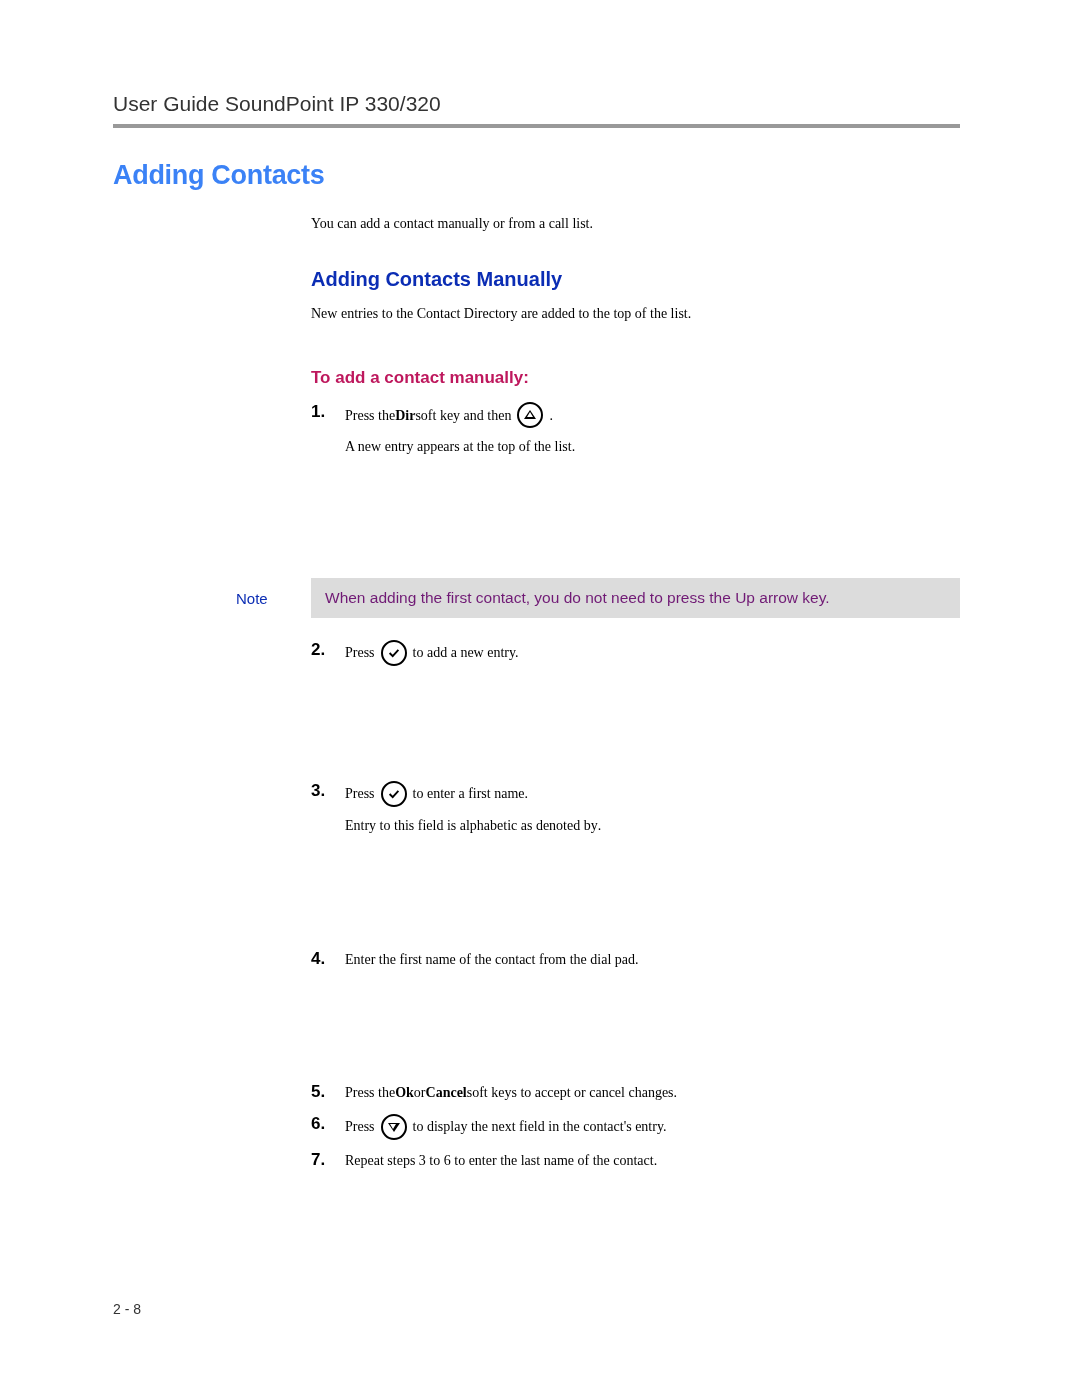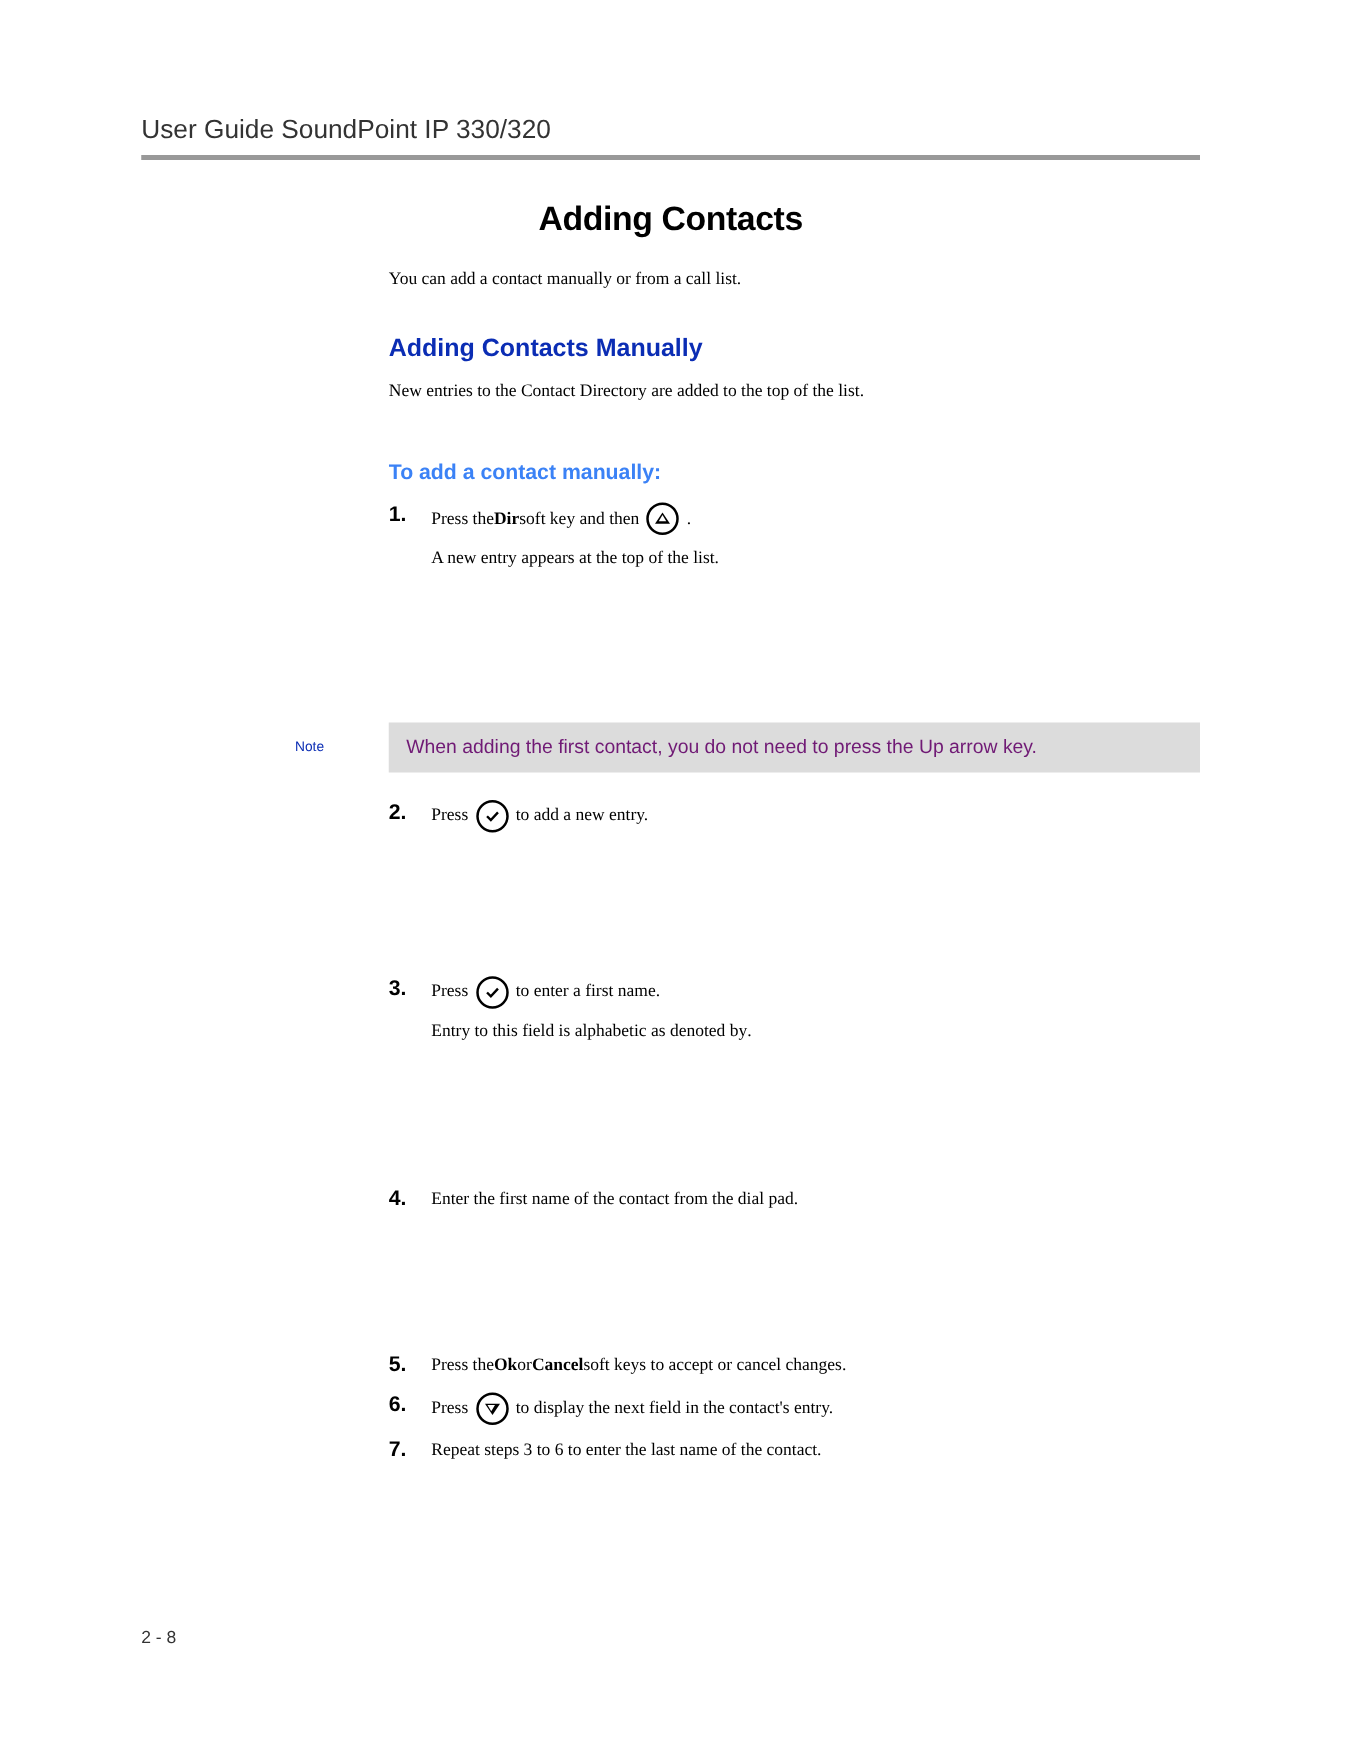--- a/index.html
+++ b/index.html
@@ -20,47 +20,46 @@
       color: #333;
       margin-bottom: 8px;
     }
     .header-rule {
       border: none;
       border-top: 4px solid #999;
       margin-bottom: 32px;
     }
     h1 {
       font-family: Arial, Helvetica, sans-serif;
-      color: #000000;
+      color: #3b82f6;
       font-weight: bold;
       font-size: 27px;
       letter-spacing: -0.3px;
       margin-bottom: 22px;
-      text-align: center;
     }
     .content {
       margin-left: 198px;
     }
     .body-text {
       font-size: 14px;
       line-height: 1.55;
       color: #000;
       font-family: 'Book Antiqua', Palatino, Georgia, serif;
     }
     .sub-heading-blue {
       font-family: Arial, Helvetica, sans-serif;
       color: #0b2db4;
       font-weight: bold;
       font-size: 20px;
       margin-top: 33px;
       margin-bottom: 12px;
     }
     .sub-heading-black {
       font-family: Arial, Helvetica, sans-serif;
-      color: #3b82f6;
+      color: #be185d;
       font-weight: bold;
       font-size: 17px;
       margin-top: 44px;
       margin-bottom: 14px;
     }
     .step {
       display: flex;
       margin-bottom: 10px;
     }
     .step-num {
@@ -140,21 +139,21 @@
     .note-row {
       display: flex;
       align-items: center;
       margin-top: 120px;
       margin-bottom: 22px;
       margin-left: -75px;
     }
     .note-label {
       font-family: Arial, Helvetica, sans-serif;
       color: #0b2db4;
-      font-size: 11px;
+      font-size: 15px;
       width: 75px;
     }
     .note-box {
       background: #dcdcdc;
       font-family: Arial, Helvetica, sans-serif;
       font-size: 15.5px;
       padding: 11px 14px;
       flex: 1;
       color: #701a75;
     }

